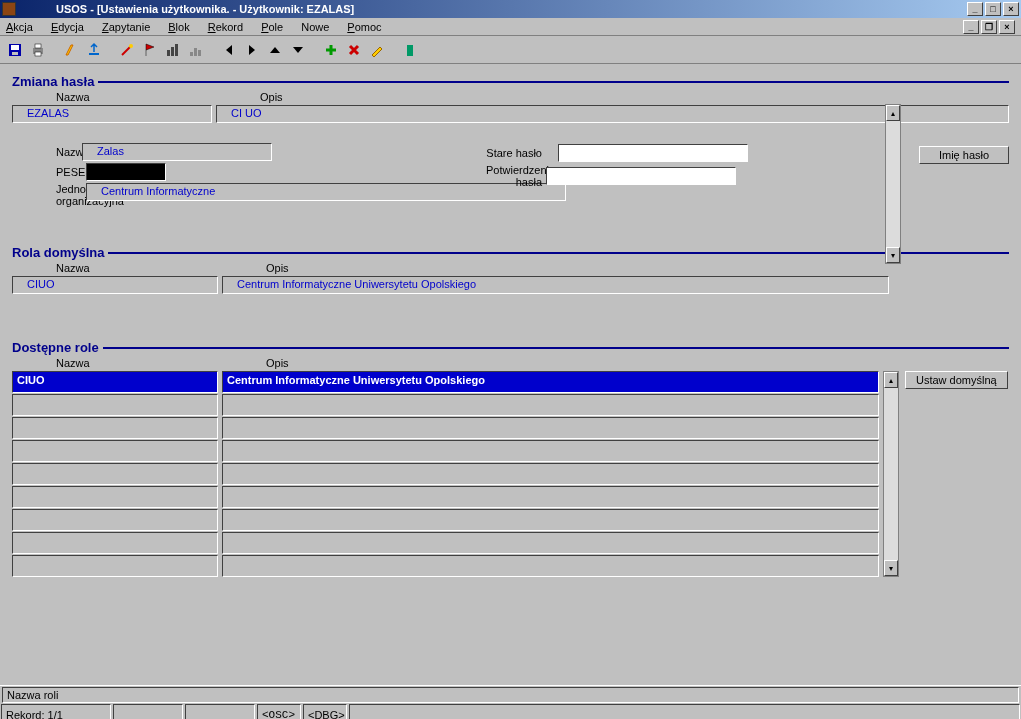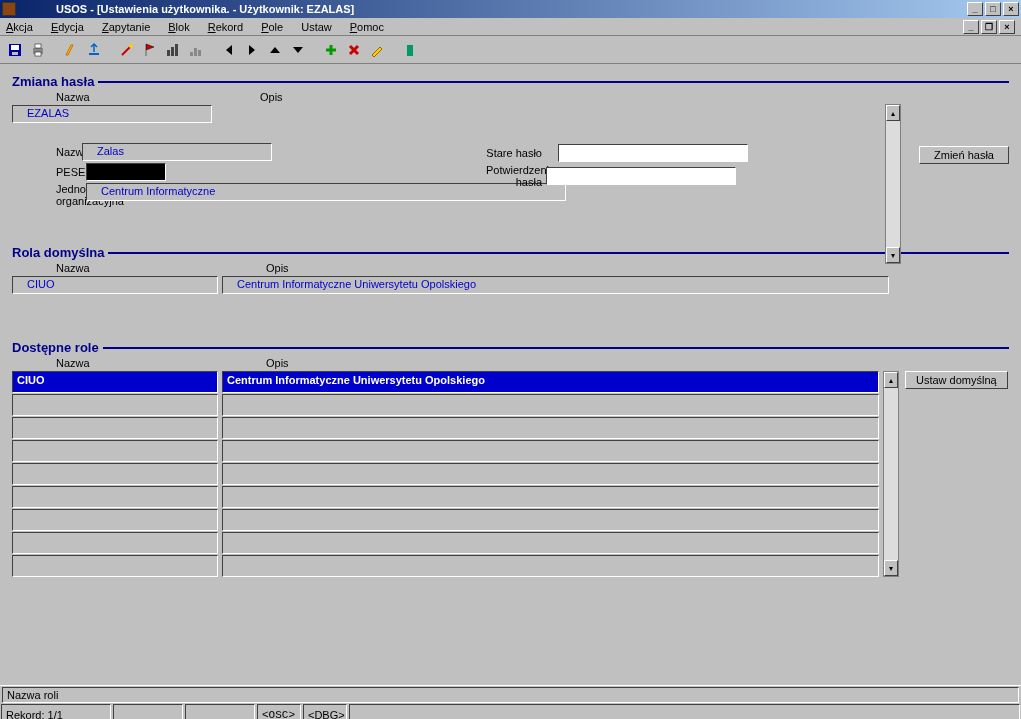--- a/index.html
+++ b/index.html
@@ -177,21 +177,21 @@
   <div class="win-btn">×</div>
 </div>
 
 <div class="menubar">
   <div class="menu-item"><span class="ul">A</span><span>kcja</span></div>
   <div class="menu-item"><span class="ul">E</span><span>dycja</span></div>
   <div class="menu-item"><span class="ul">Z</span><span>apytanie</span></div>
   <div class="menu-item"><span class="ul">B</span><span>lok</span></div>
   <div class="menu-item"><span class="ul">R</span><span>ekord</span></div>
   <div class="menu-item"><span class="ul">P</span><span>ole</span></div>
-  <div class="menu-item">Ustaw</div>
+  <div class="menu-item">Nowe</div>
   <div class="menu-item"><span class="ul">P</span><span>omoc</span></div>
   <div class="mdi-btns">
     <div class="win-btn">_</div>
     <div class="win-btn">❐</div>
     <div class="win-btn">×</div>
   </div>
 </div>
 
 <div class="toolbar">
   <div class="tb-btn">
@@ -298,20 +298,21 @@
       <div class="line"></div>
   </div>
 
   <div class="row">
     <div style="width:204px;" class="field-label">Nazwa</div>
     <div class="field-label">Opis</div>
   </div>
   <div style="display:flex;">
     <div style="flex:1; display:flex;">
       <div class="sunken-input" style="width:200px;">EZALAS</div>
+      <div class="sunken-input" style="flex:1; margin-left:4px;">CI UO</div>
     </div>
     <div class="scrollbar-v" style="height:160px; margin-left:4px; position:absolute; right:118px; top:40px;">
       <div class="sb-btn">▴</div>
       <div class="sb-btn">▾</div>
     </div>
   </div>
 
   <div style="height:20px;"></div>
 
   <div style="display:flex;">
@@ -333,21 +334,21 @@
       <div class="row">
         <div class="field-label right-align" style="width:100px; margin-right:16px;">Stare hasło</div>
         <input type="password" class="white-input" style="width: 190px;">
       </div>
       <div class="row">
         <div class="field-label right-align" style="width:100px; margin-right:4px;">Potwierdzenie hasła</div>
         <input type="password" class="white-input" style="width: 190px;">
       </div>
     </div>
     <div style="position:absolute; right:10px; top:82px;">
-      <button class="btn">Zmień hasła</button>
+      <button class="btn">Imię hasło</button>
     </div>
   </div>
 
   <div style="height:32px;"></div>
 
   <div class="section-title">
     <span>Rola domyślna</span>
       <div class="line"></div>
   </div>
   <div class="row">

